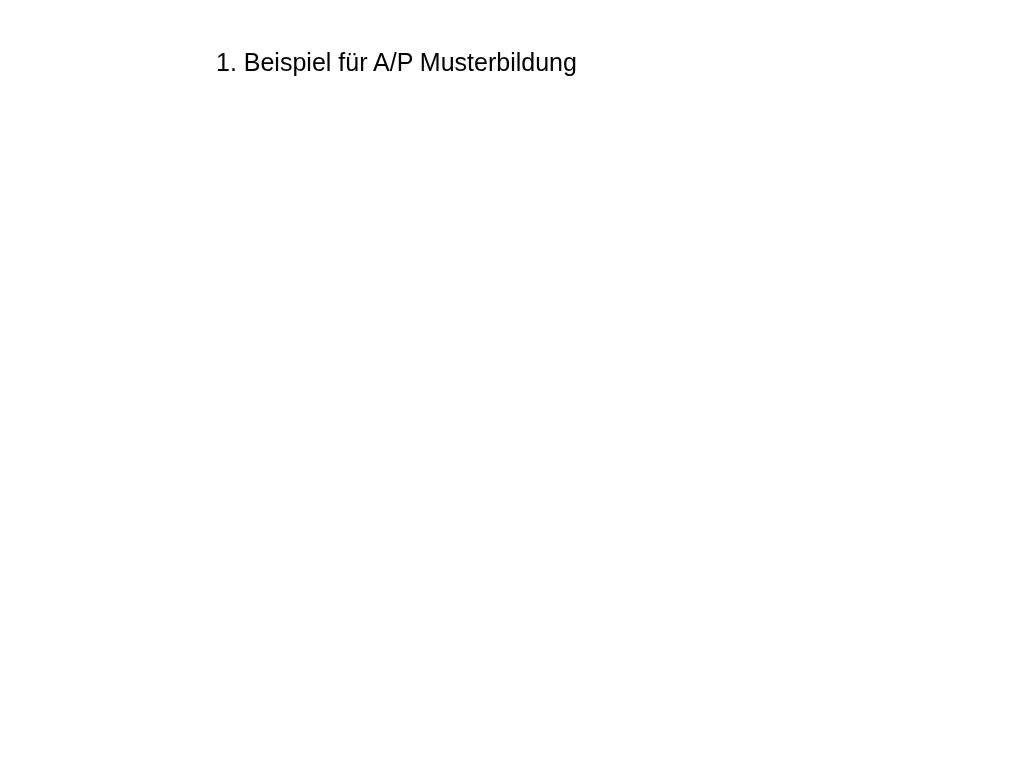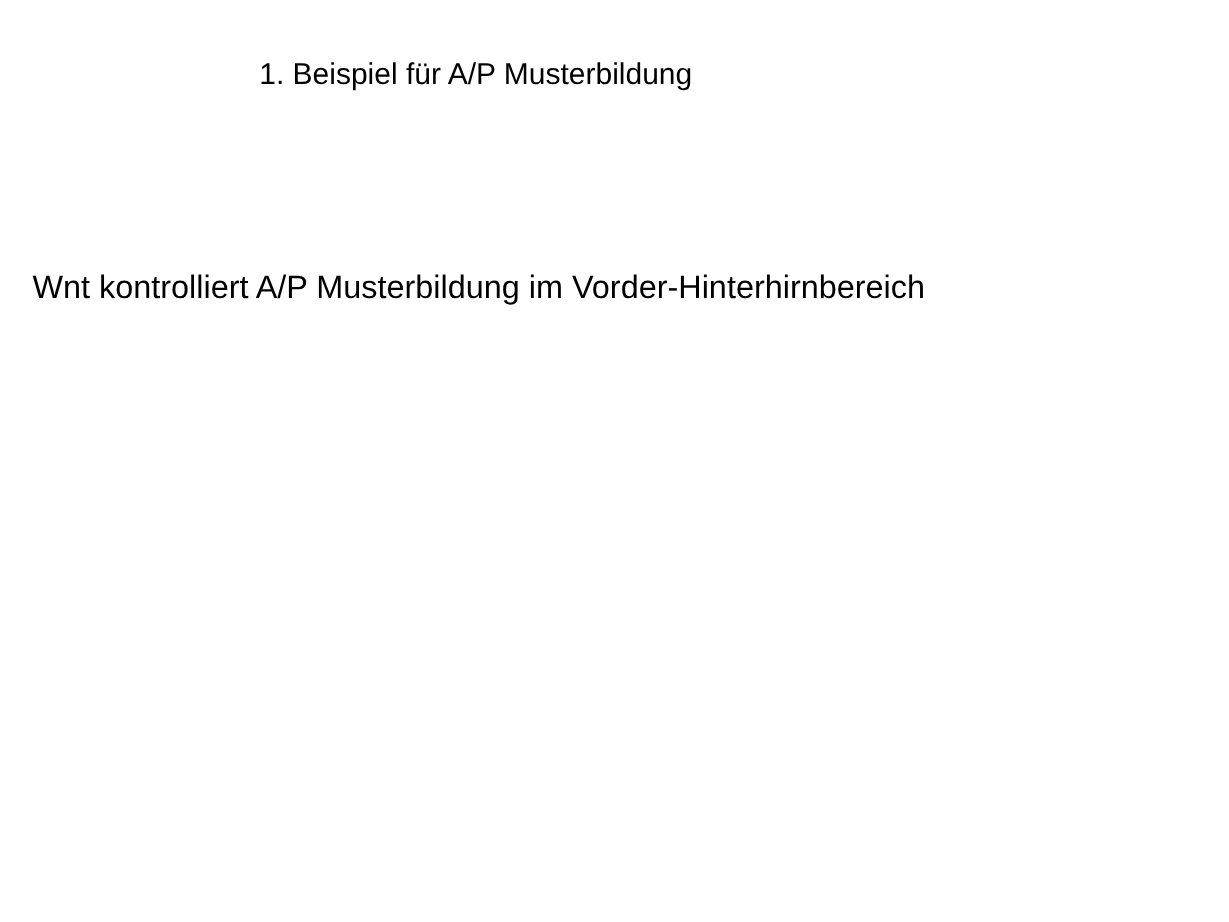--- a/index.html
+++ b/index.html
@@ -38,15 +38,14 @@
     white-space: nowrap;
   }
 </style>
 </head>
 <body>
 
 <div class="slide">
 
   <div class="slide-title">1. Beispiel für A/P Musterbildung</div>
 
-  <div class="slide-body-line">Wnt kontrolliert A/P Musterbildung im Vorder-Hinterhirnbereich</div>
 
 </div>
 
 </body></html>

